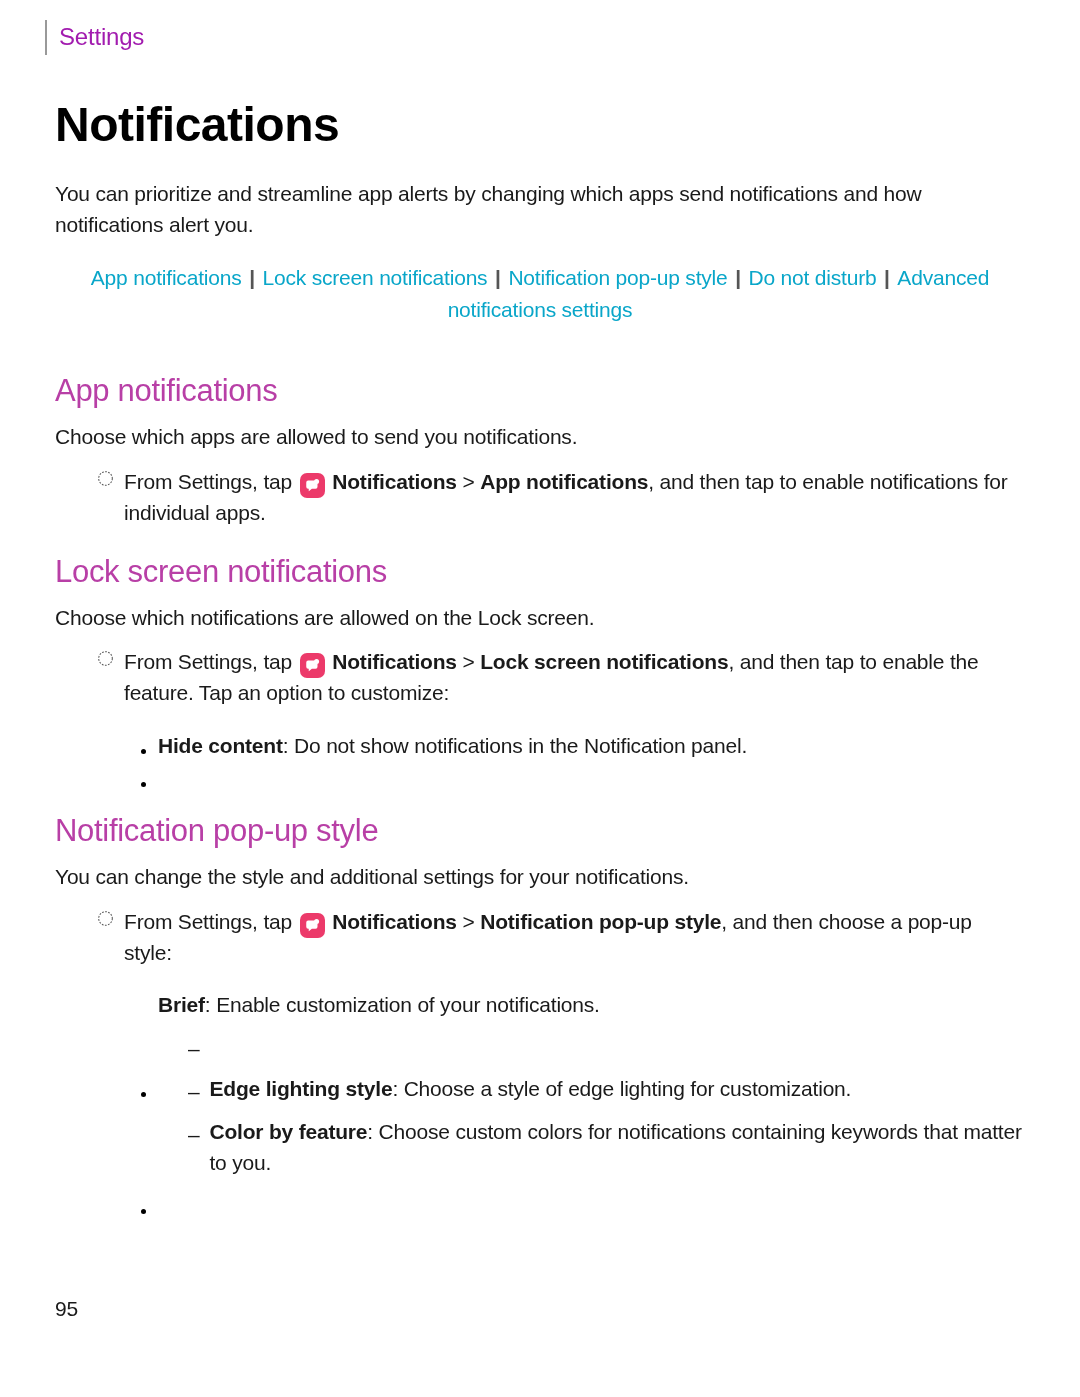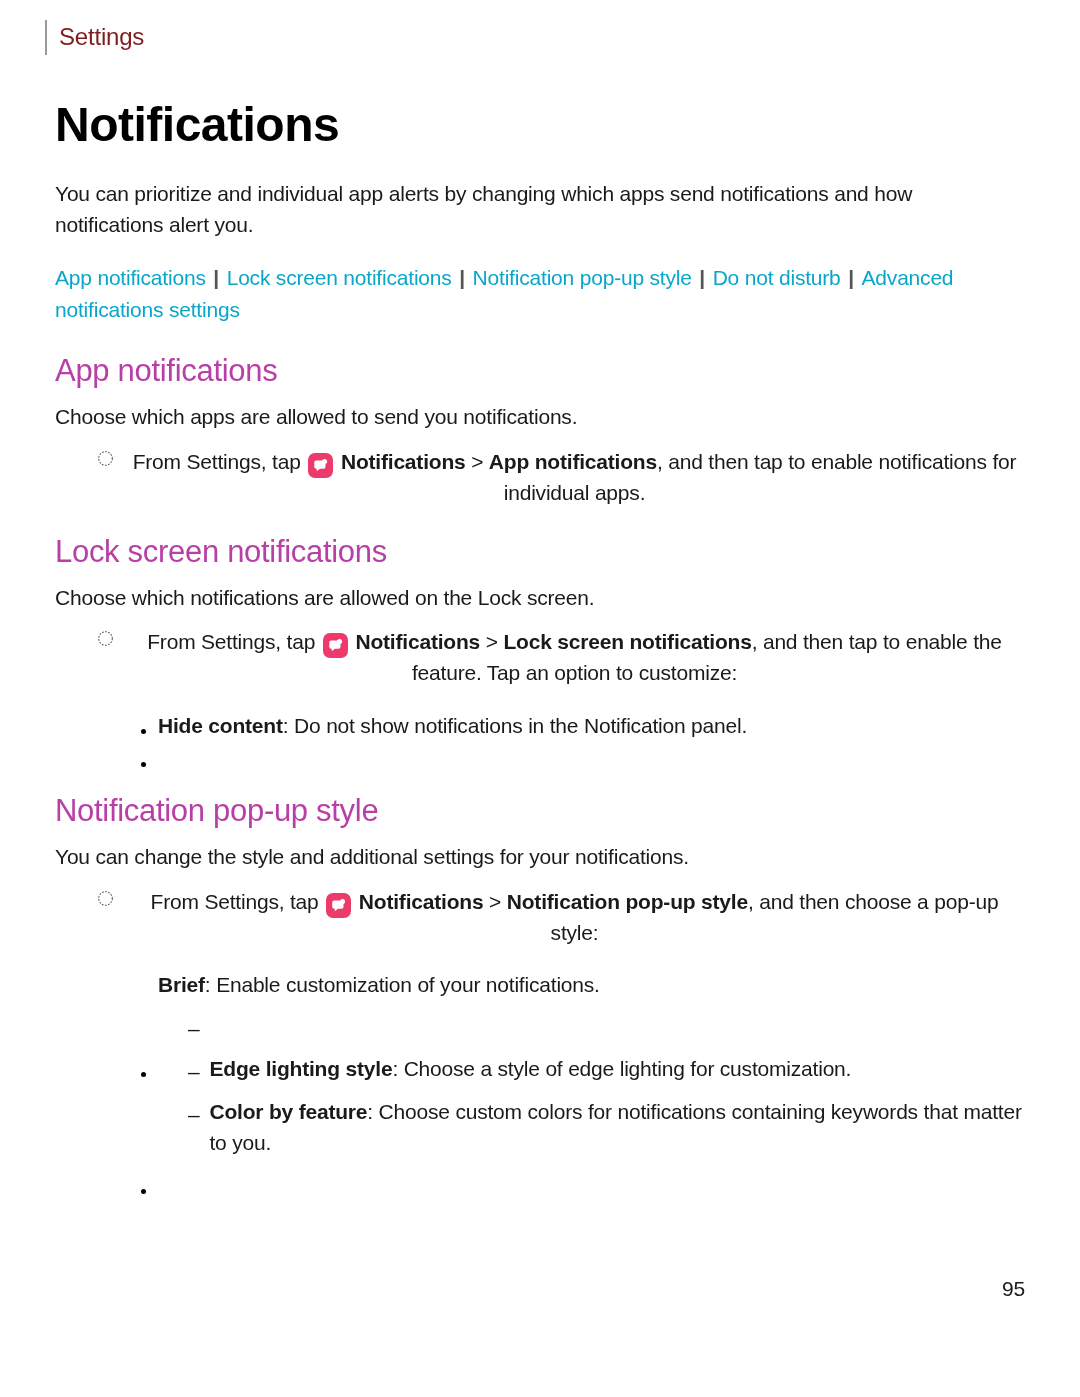--- a/index.html
+++ b/index.html
@@ -10,38 +10,39 @@
     color: #1a1a1a;
     background: #fff;
     font-size: 21px;
     line-height: 1.45;
     letter-spacing: -0.2px;
   }
   .breadcrumb {
     border-left: 2px solid #999;
     padding-left: 12px;
     font-size: 24px;
-    color: #7f1d1d;
+    color: #a21caf;
     font-weight: 400;
     margin-bottom: 35px;
     margin-left: -10px;
   }
   h1 {
     font-size: 48px;
     font-weight: 700;
     margin: 0 0 20px 0;
     color: #000;
     letter-spacing: -0.5px;
   }
   .intro {
     margin-bottom: 22px;
   }
   .nav-links {
-    margin-bottom: 24px;
+    margin-bottom: 44px;
     line-height: 1.5;
+    text-align: center;
   }
   .nav-links a {
     color: #09a6c9;
     text-decoration: none;
   }
   .nav-links .sep {
     color: #555;
     margin: 0 2px;
     font-weight: 600;
   }
@@ -56,21 +57,20 @@
     margin: 0 0 14px 0;
   }
   .circ-list {
     margin: 0 0 22px 42px;
     padding: 0;
   }
   .circ-item {
     display: flex;
     align-items: flex-start;
     margin-bottom: 12px;
-    text-align: center;
   }
   .circ-marker {
     flex: 0 0 auto;
     margin-right: 10px;
     margin-top: 3px;
   }
   .circ-marker svg { display: block; }
   .icon-pill {
     display: inline-flex;
     align-items: center;
@@ -109,33 +109,33 @@
     margin-bottom: 10px;
   }
   .dash-marker {
     flex: 0 0 auto;
     margin-right: 10px;
     margin-top: 3px;
     font-weight: 400;
   }
   b { font-weight: 700; }
   .page-number {
-    text-align: right;
+    text-align: left;
     font-size: 21px;
     margin-top: 80px;
   }
 </style>
 </head>
 <body>
 
 <div class="breadcrumb">Settings</div>
 
 <h1>Notifications</h1>
 
-<p class="intro">You can prioritize and individual app alerts by changing which apps send notifications and how notifications alert you.</p>
+<p class="intro">You can prioritize and streamline app alerts by changing which apps send notifications and how notifications alert you.</p>
 
 <div class="nav-links">
   <a href="#">App notifications</a><span class="sep"> | </span><a href="#">Lock screen notifications</a><span class="sep"> | </span><a href="#">Notification pop-up style</a><span class="sep"> | </span><a href="#">Do not disturb</a><span class="sep"> | </span><a href="#">Advanced notifications settings</a>
 </div>
 
 <h2>App notifications</h2>
 <p>Choose which apps are allowed to send you notifications.</p>
 <div class="circ-list">
   <div class="circ-item">
     <span class="circ-marker">

